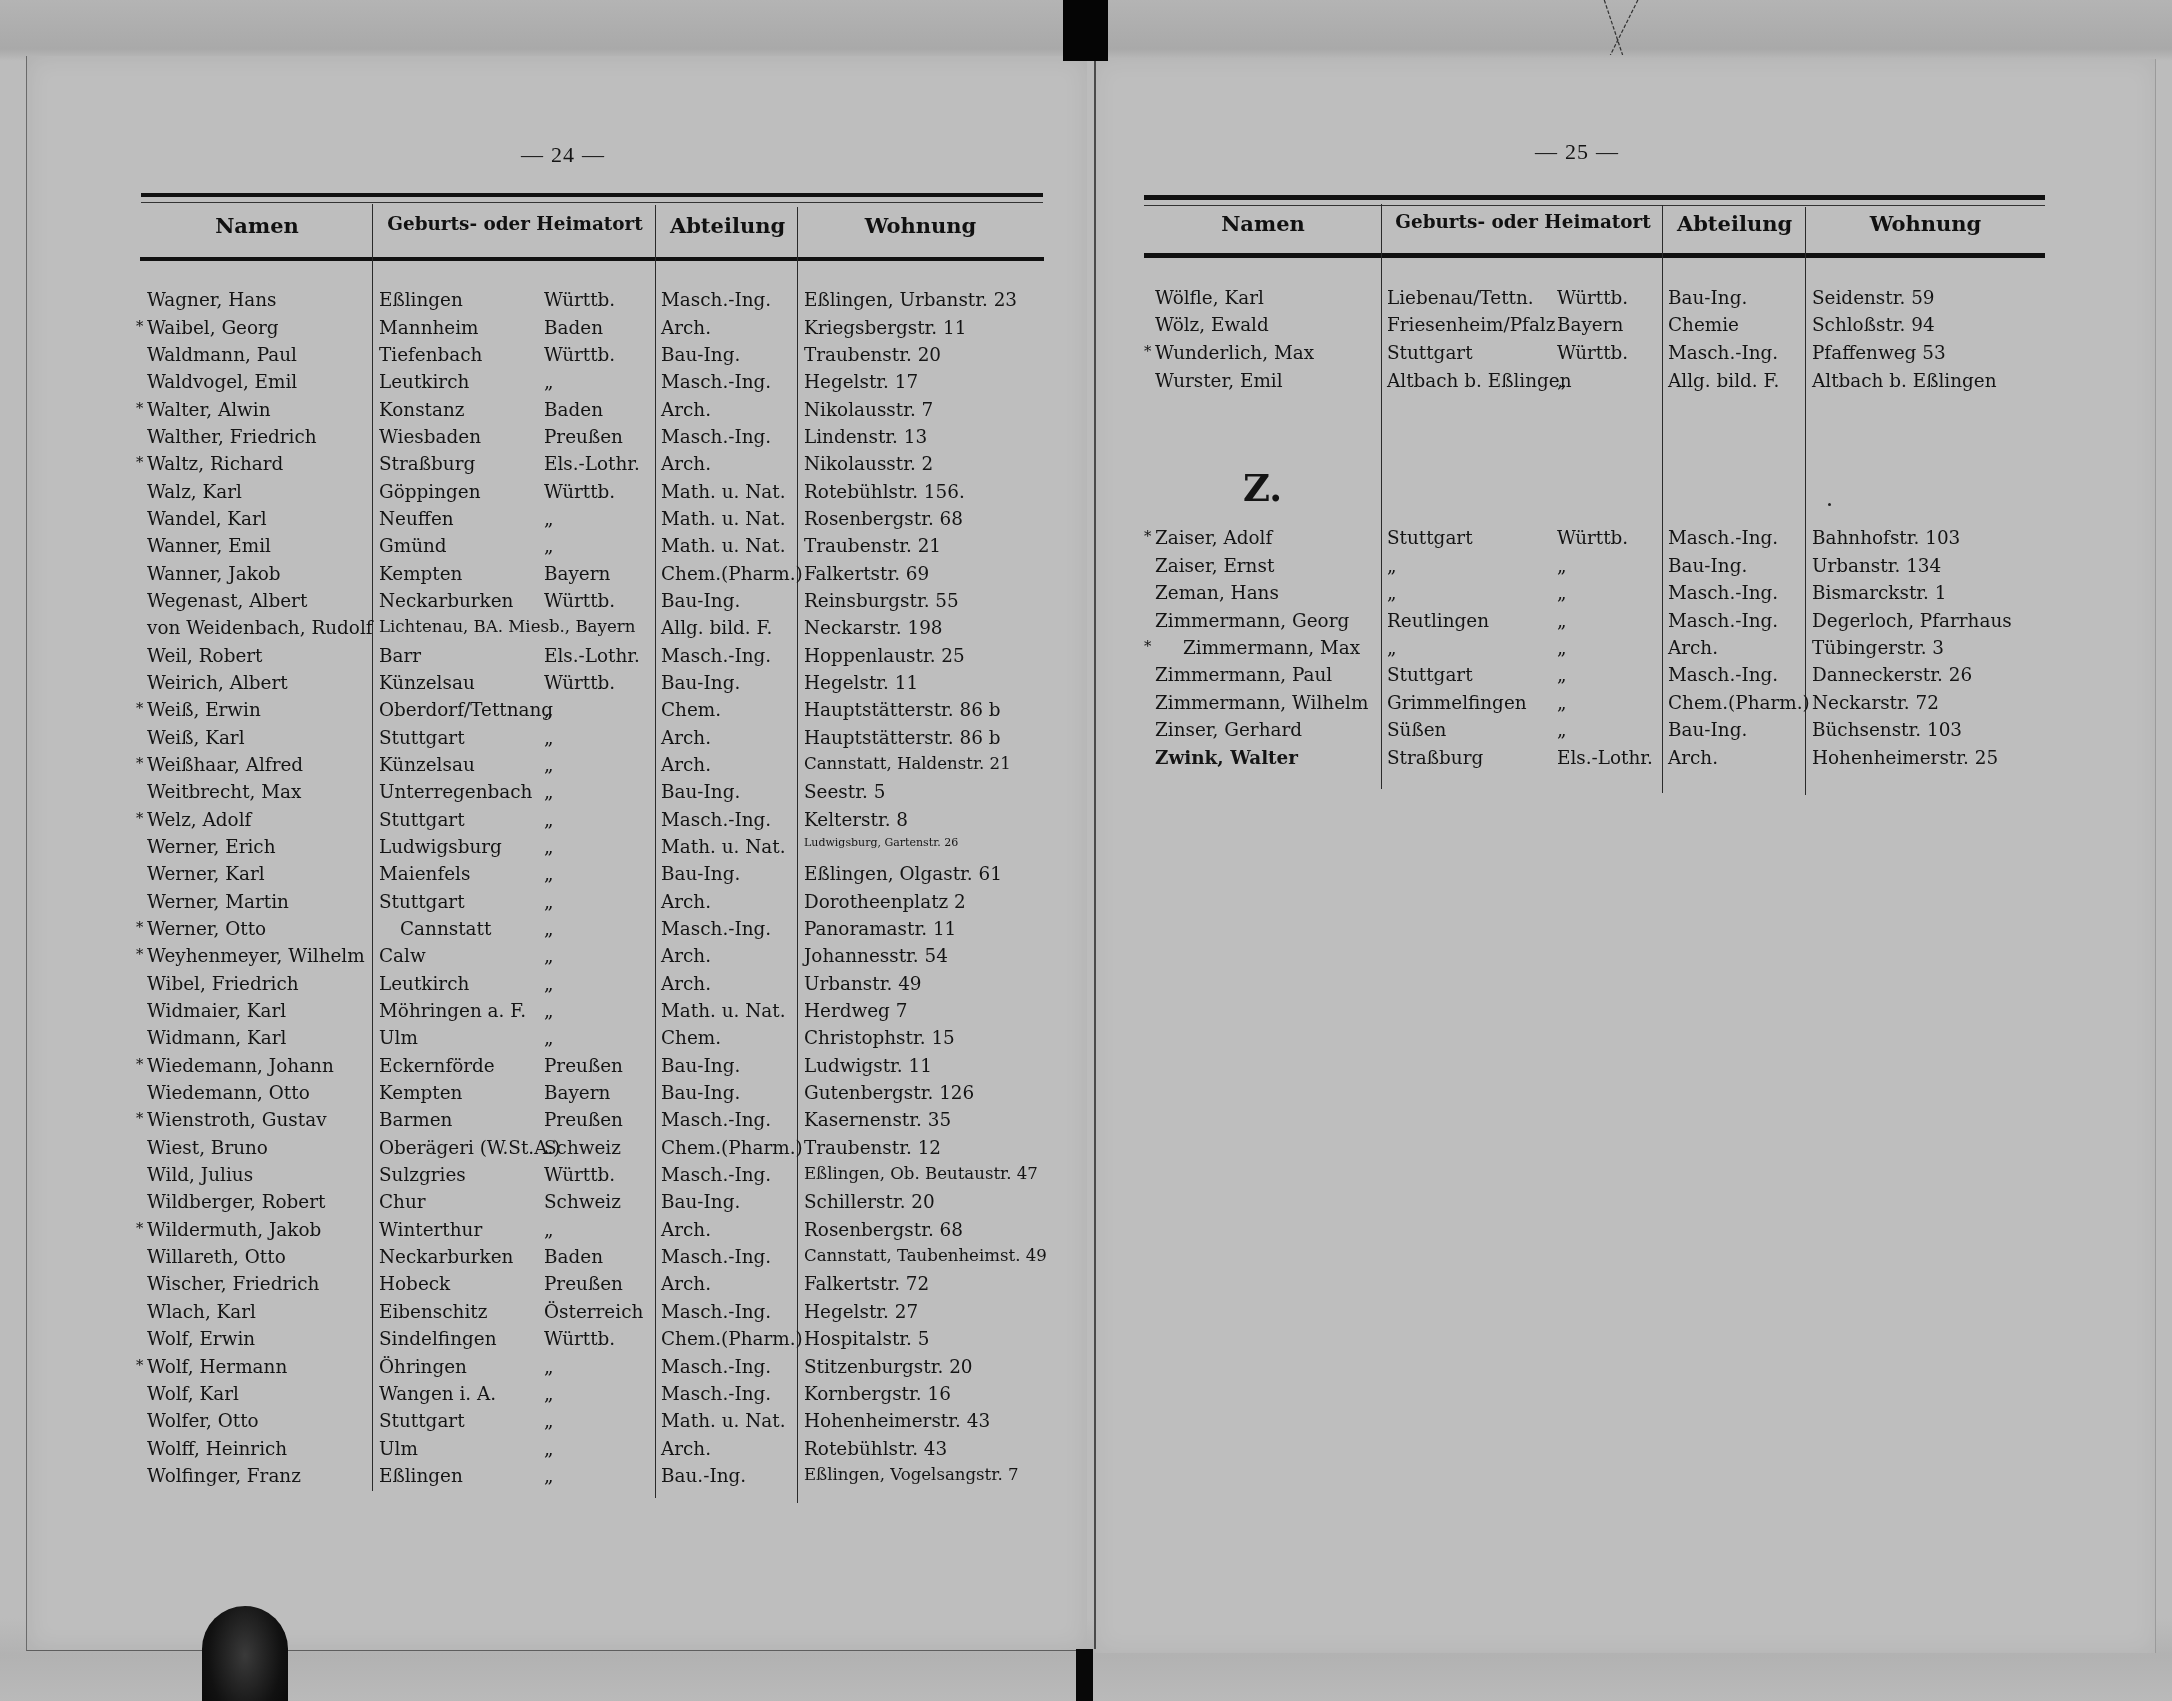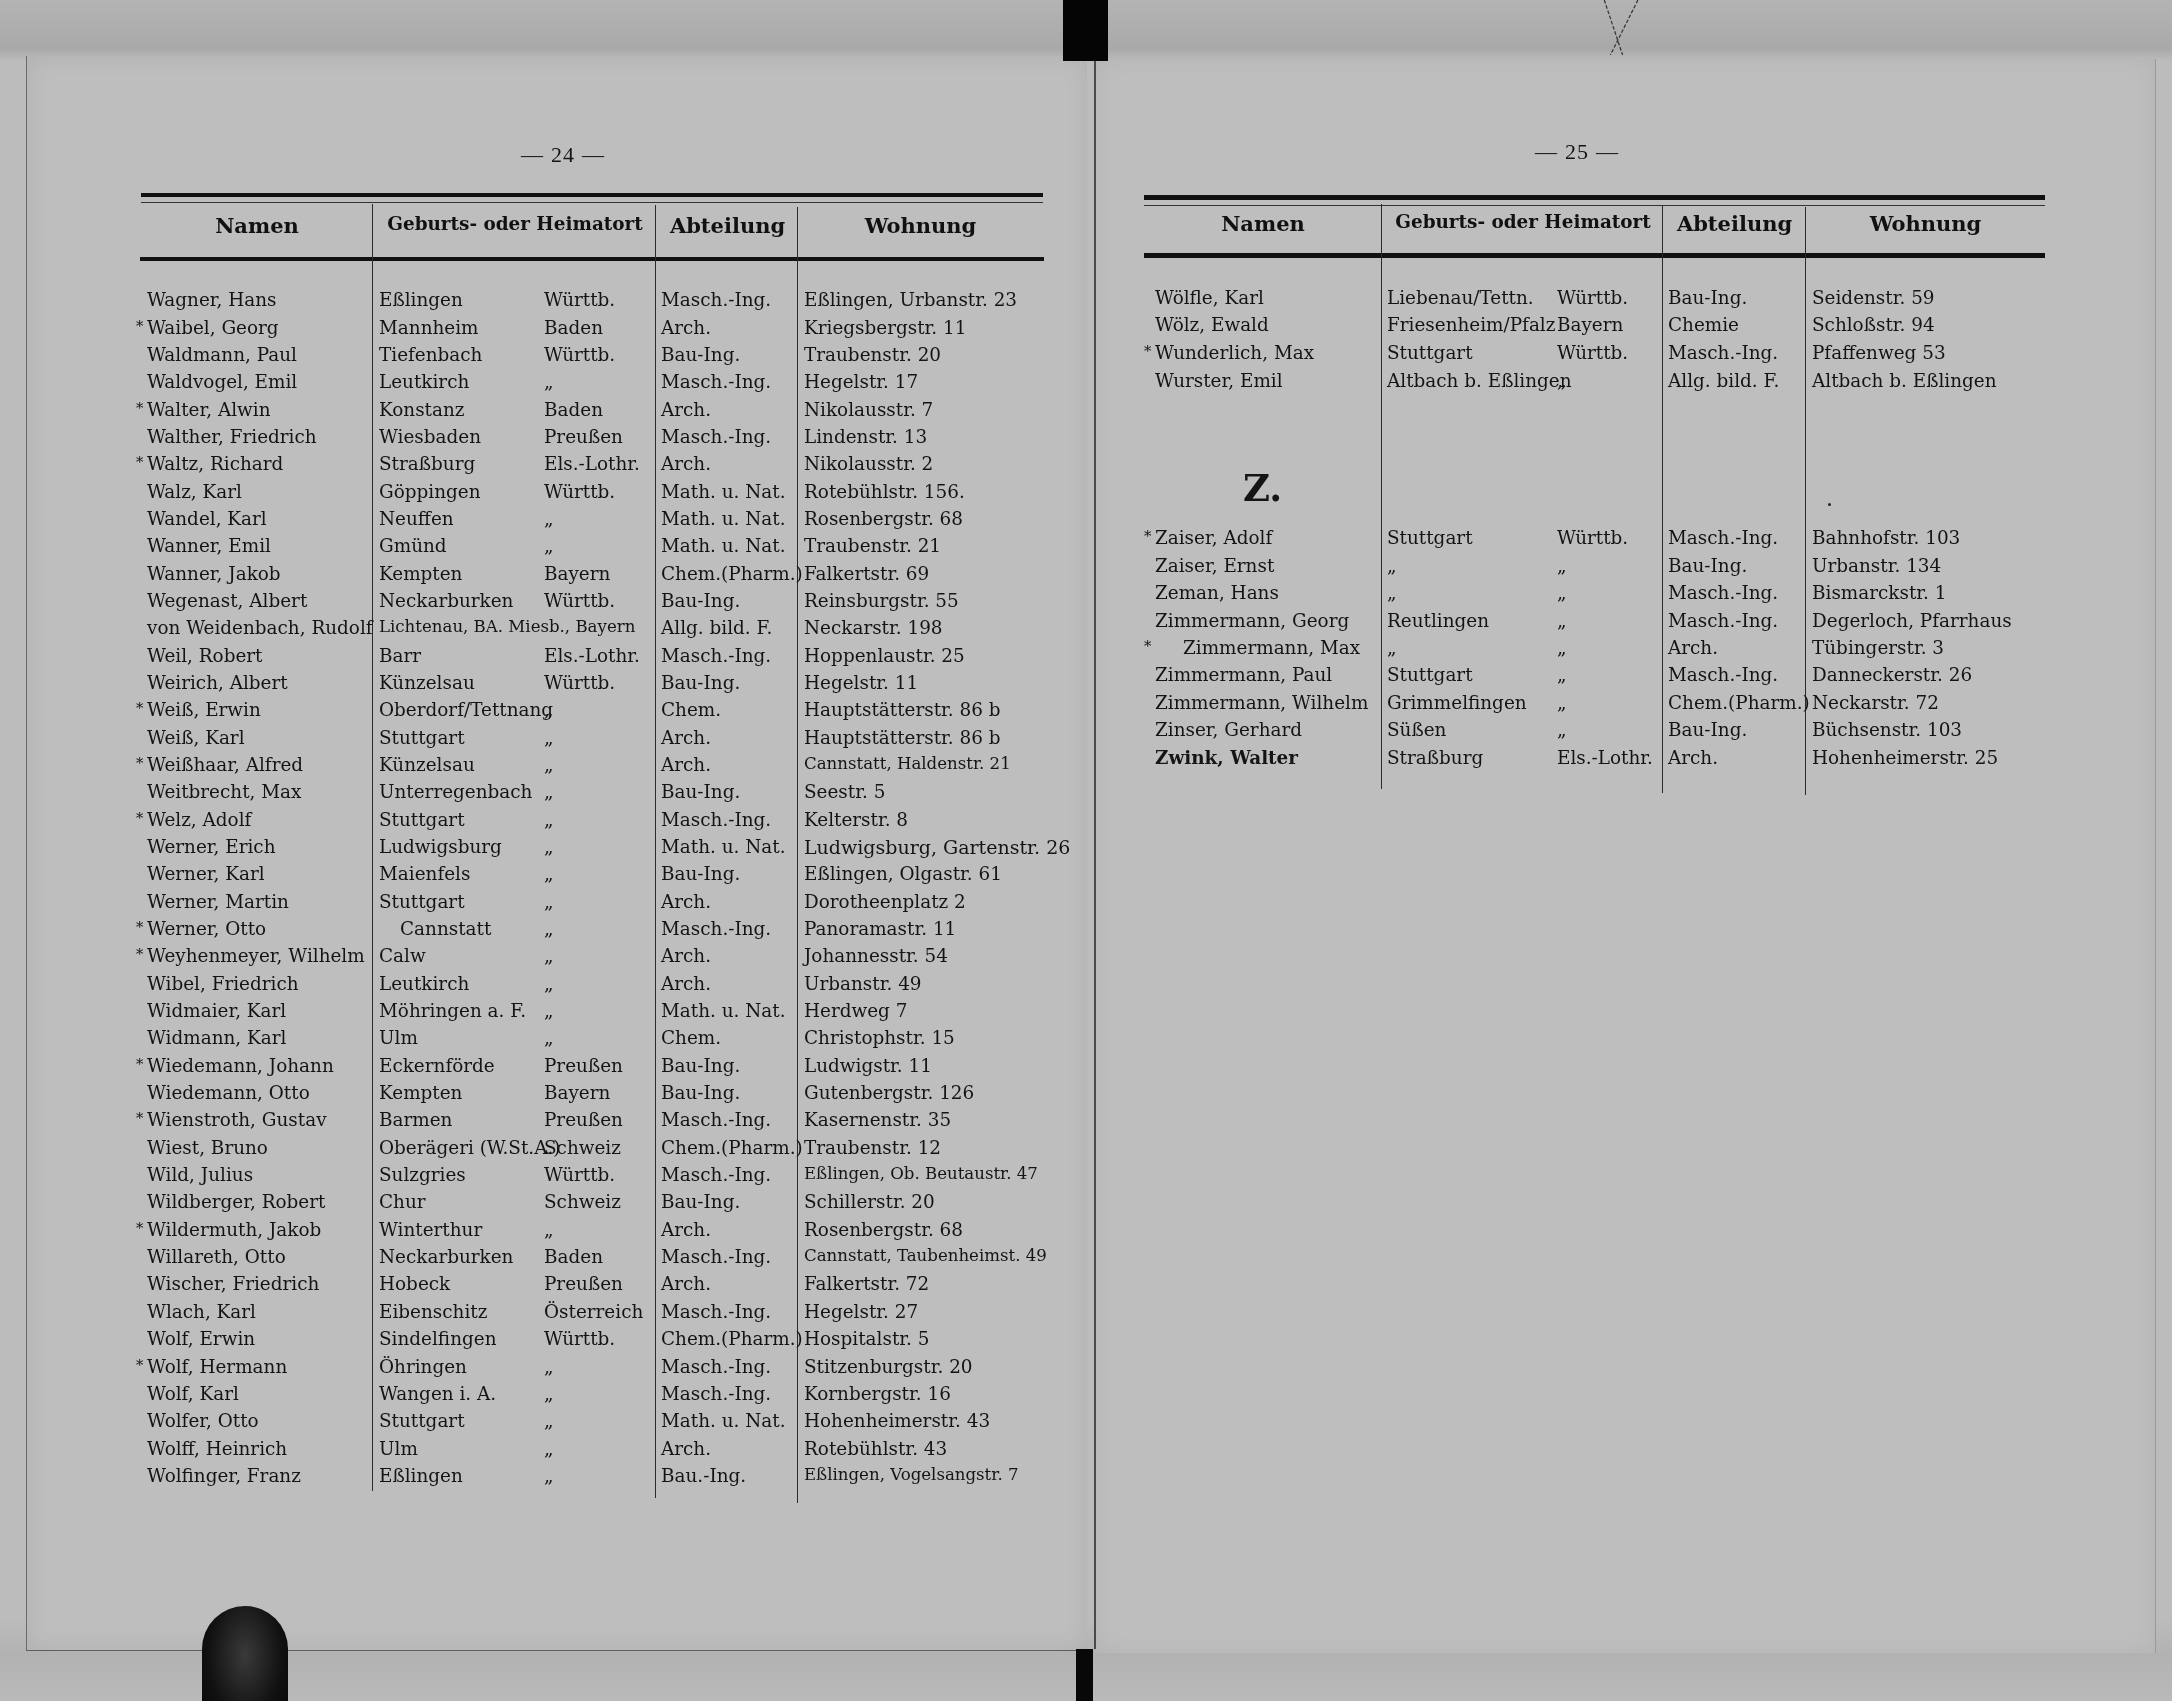--- a/index.html
+++ b/index.html
@@ -212,21 +212,21 @@
       <span style="left: 544px;">„</span>
       <span style="left: 661px;">Masch.-Ing.</span>
       <span style="left: 804px;">Kelterstr. 8</span>
     </div>
     <div class="row" style="left: 0px; top: 836px; width: 2172px;">
       <span class="star" style="left: 136px;"></span>
       <span style="left: 147px;">Werner, Erich</span>
       <span style="left: 379px;">Ludwigsburg</span>
       <span style="left: 544px;">„</span>
       <span style="left: 661px;">Math. u. Nat.</span>
-      <span style="left: 804px; font-size: 19px;">Ludwigsburg, Gartenstr. 26</span>
+      <span style="left: 804px; font-size: 11px;">Ludwigsburg, Gartenstr. 26</span>
     </div>
     <div class="row" style="left: 0px; top: 863px; width: 2172px;">
       <span class="star" style="left: 136px;"></span>
       <span style="left: 147px;">Werner, Karl</span>
       <span style="left: 379px;">Maienfels</span>
       <span style="left: 544px;">„</span>
       <span style="left: 661px;">Bau-Ing.</span>
       <span style="left: 804px;">Eßlingen, Olgastr. 61</span>
     </div>
     <div class="row" style="left: 0px; top: 891px; width: 2172px;">

